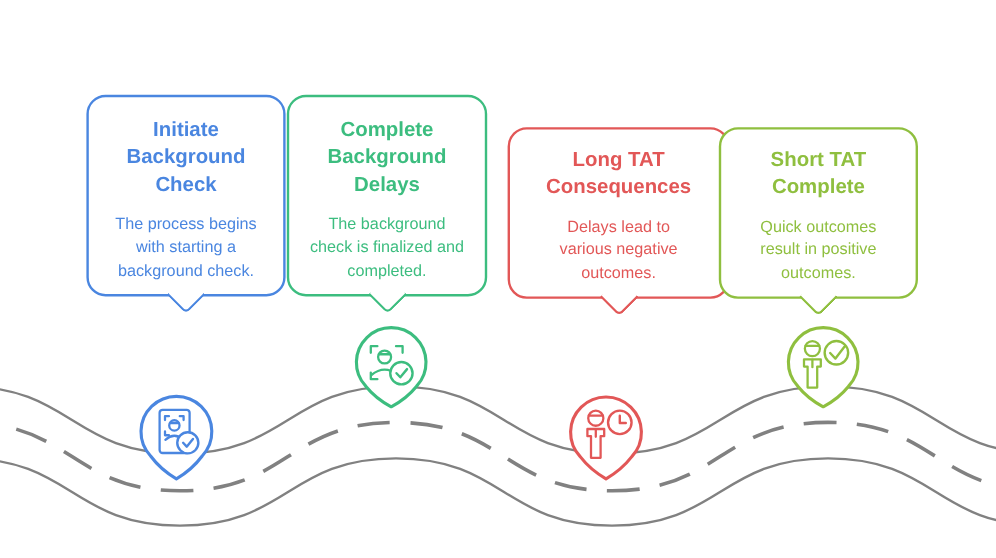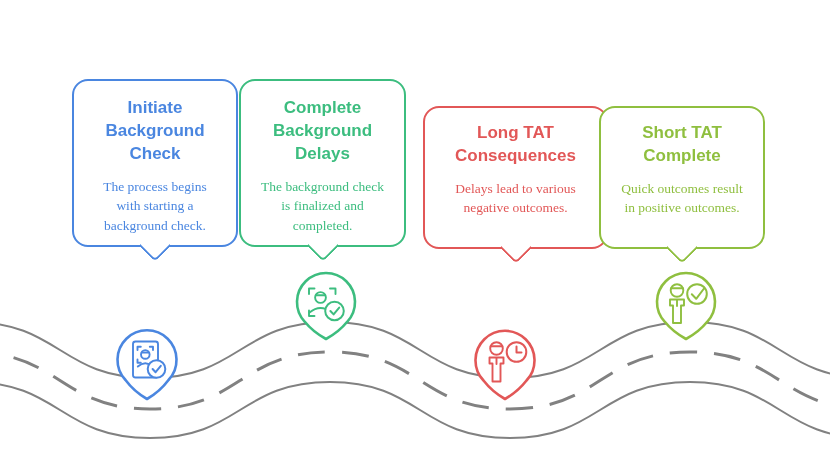--- a/index.html
+++ b/index.html
@@ -37,21 +37,21 @@
   .m2 { left:239px; top:79px;  width:167px; height:168px; }
   .m3 { left:423px; top:106px; width:185px; height:143px; }
   .m4 { left:599px; top:106px; width:166px; height:143px; }
   .milestone .title {
     font-weight:bold; font-size:17px; line-height:1.36;
     margin:15px auto 12px; max-width:122px;
   }
   .m3 .title, .m4 .title { margin-top:13px; }
   .milestone .desc {
     font-size:13.5px; line-height:1.42;
-    margin:0 auto; max-width:130px;font-family:Liberation Serif, serif;
+    margin:0 auto; max-width:130px;
   }
   .tail {
     position:absolute; left:50%; bottom:-12px;
     width:21px; height:21px; background:#ffffff;
     border-right:2px solid var(--c); border-bottom:2px solid var(--c);
     border-bottom-right-radius:5px;
     transform:translateX(-50%) rotate(45deg);
   }
 </style>
 </head>

